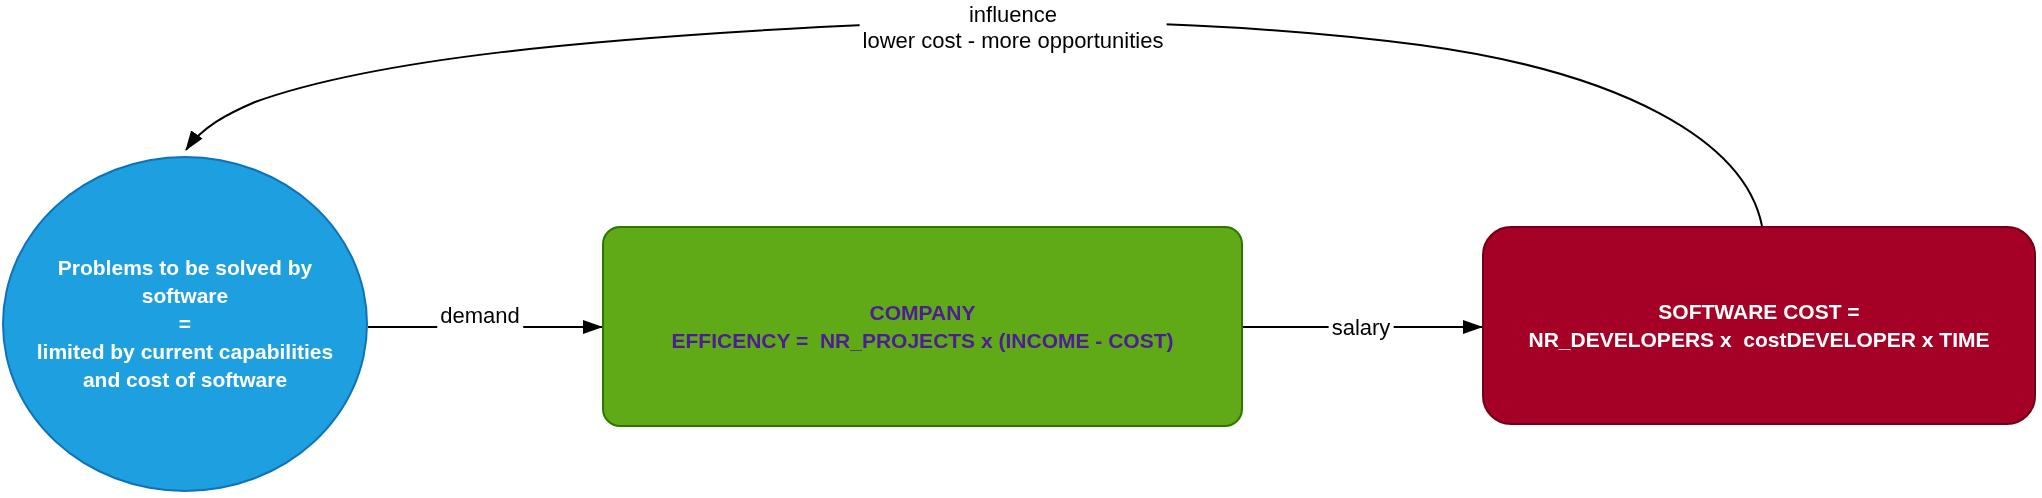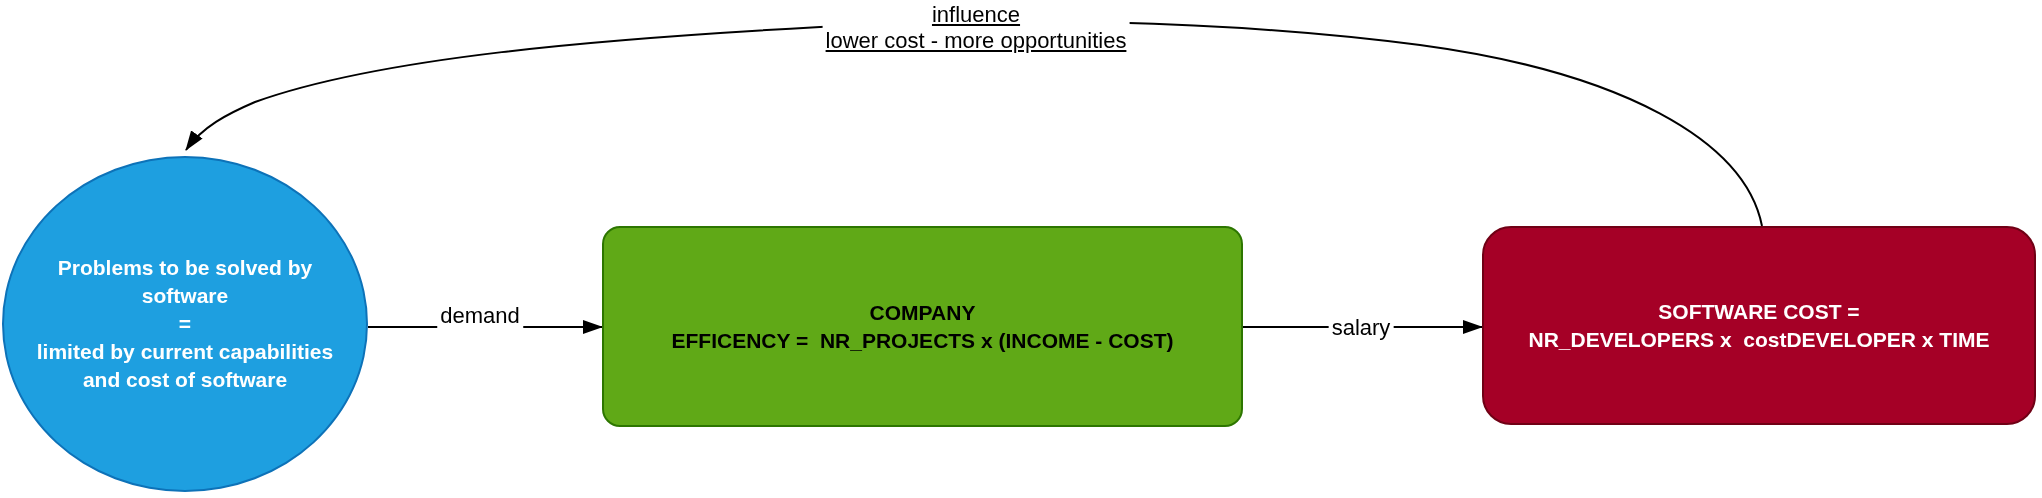--- a/index.html
+++ b/index.html
@@ -69,21 +69,21 @@
     background: #ffffff;
     color: #000000;
     font-size: 22px;
     line-height: 26px;
     text-align: center;
     white-space: pre-wrap;
     padding: 0 3px;
   }
   .edge-label-demand   { left: 480px;  top: 316px; }
   .edge-label-salary   { left: 1361px; top: 328px; }
-  .edge-label-influence{ left: 976px; top: 28px; text-decoration: underline;  }
+  .edge-label-influence{ left: 1013px; top: 28px;  }
 </style>
 </head>
 <body>
 
 <div class="canvas">
 
   <svg class="edges-layer" viewBox="0 0 2042 498" xmlns="http://www.w3.org/2000/svg">
     <defs>
       <marker id="arrowhead" markerUnits="userSpaceOnUse" markerWidth="20" markerHeight="14" refX="19" refY="7" orient="auto">
         <path d="M0,0 L20,7 L0,14 Z" style="fill: rgb(0, 0, 0);"></path>
@@ -102,21 +102,21 @@
   </svg>
 
   <div class="node node-ellipse" style="background-color: rgb(30, 159, 224); border-color: rgb(13, 114, 184); color: rgb(255, 255, 255); align-items: center;">
     <div class="node-label">Problems to be solved by
 software
 =
 limited by current capabilities
 and cost of software</div>
   </div>
 
-  <div class="node node-company" style="background-color: rgb(96, 169, 23); border-color: rgb(45, 118, 0); color: #000000;">
+  <div class="node node-company" style="background-color: rgb(96, 169, 23); border-color: rgb(45, 118, 0); color: #4c1d95;">
     <div class="node-label">COMPANY
 EFFICENCY =  NR_PROJECTS x (INCOME - COST)</div>
   </div>
 
   <div class="node node-software-cost" style="background-color: rgb(165, 0, 38); border-color: rgb(112, 0, 21); color: rgb(255, 255, 255);">
     <div class="node-label">SOFTWARE COST =
 NR_DEVELOPERS x  costDEVELOPER x TIME</div>
   </div>
 
   <div class="edge-label edge-label-demand">demand</div>

